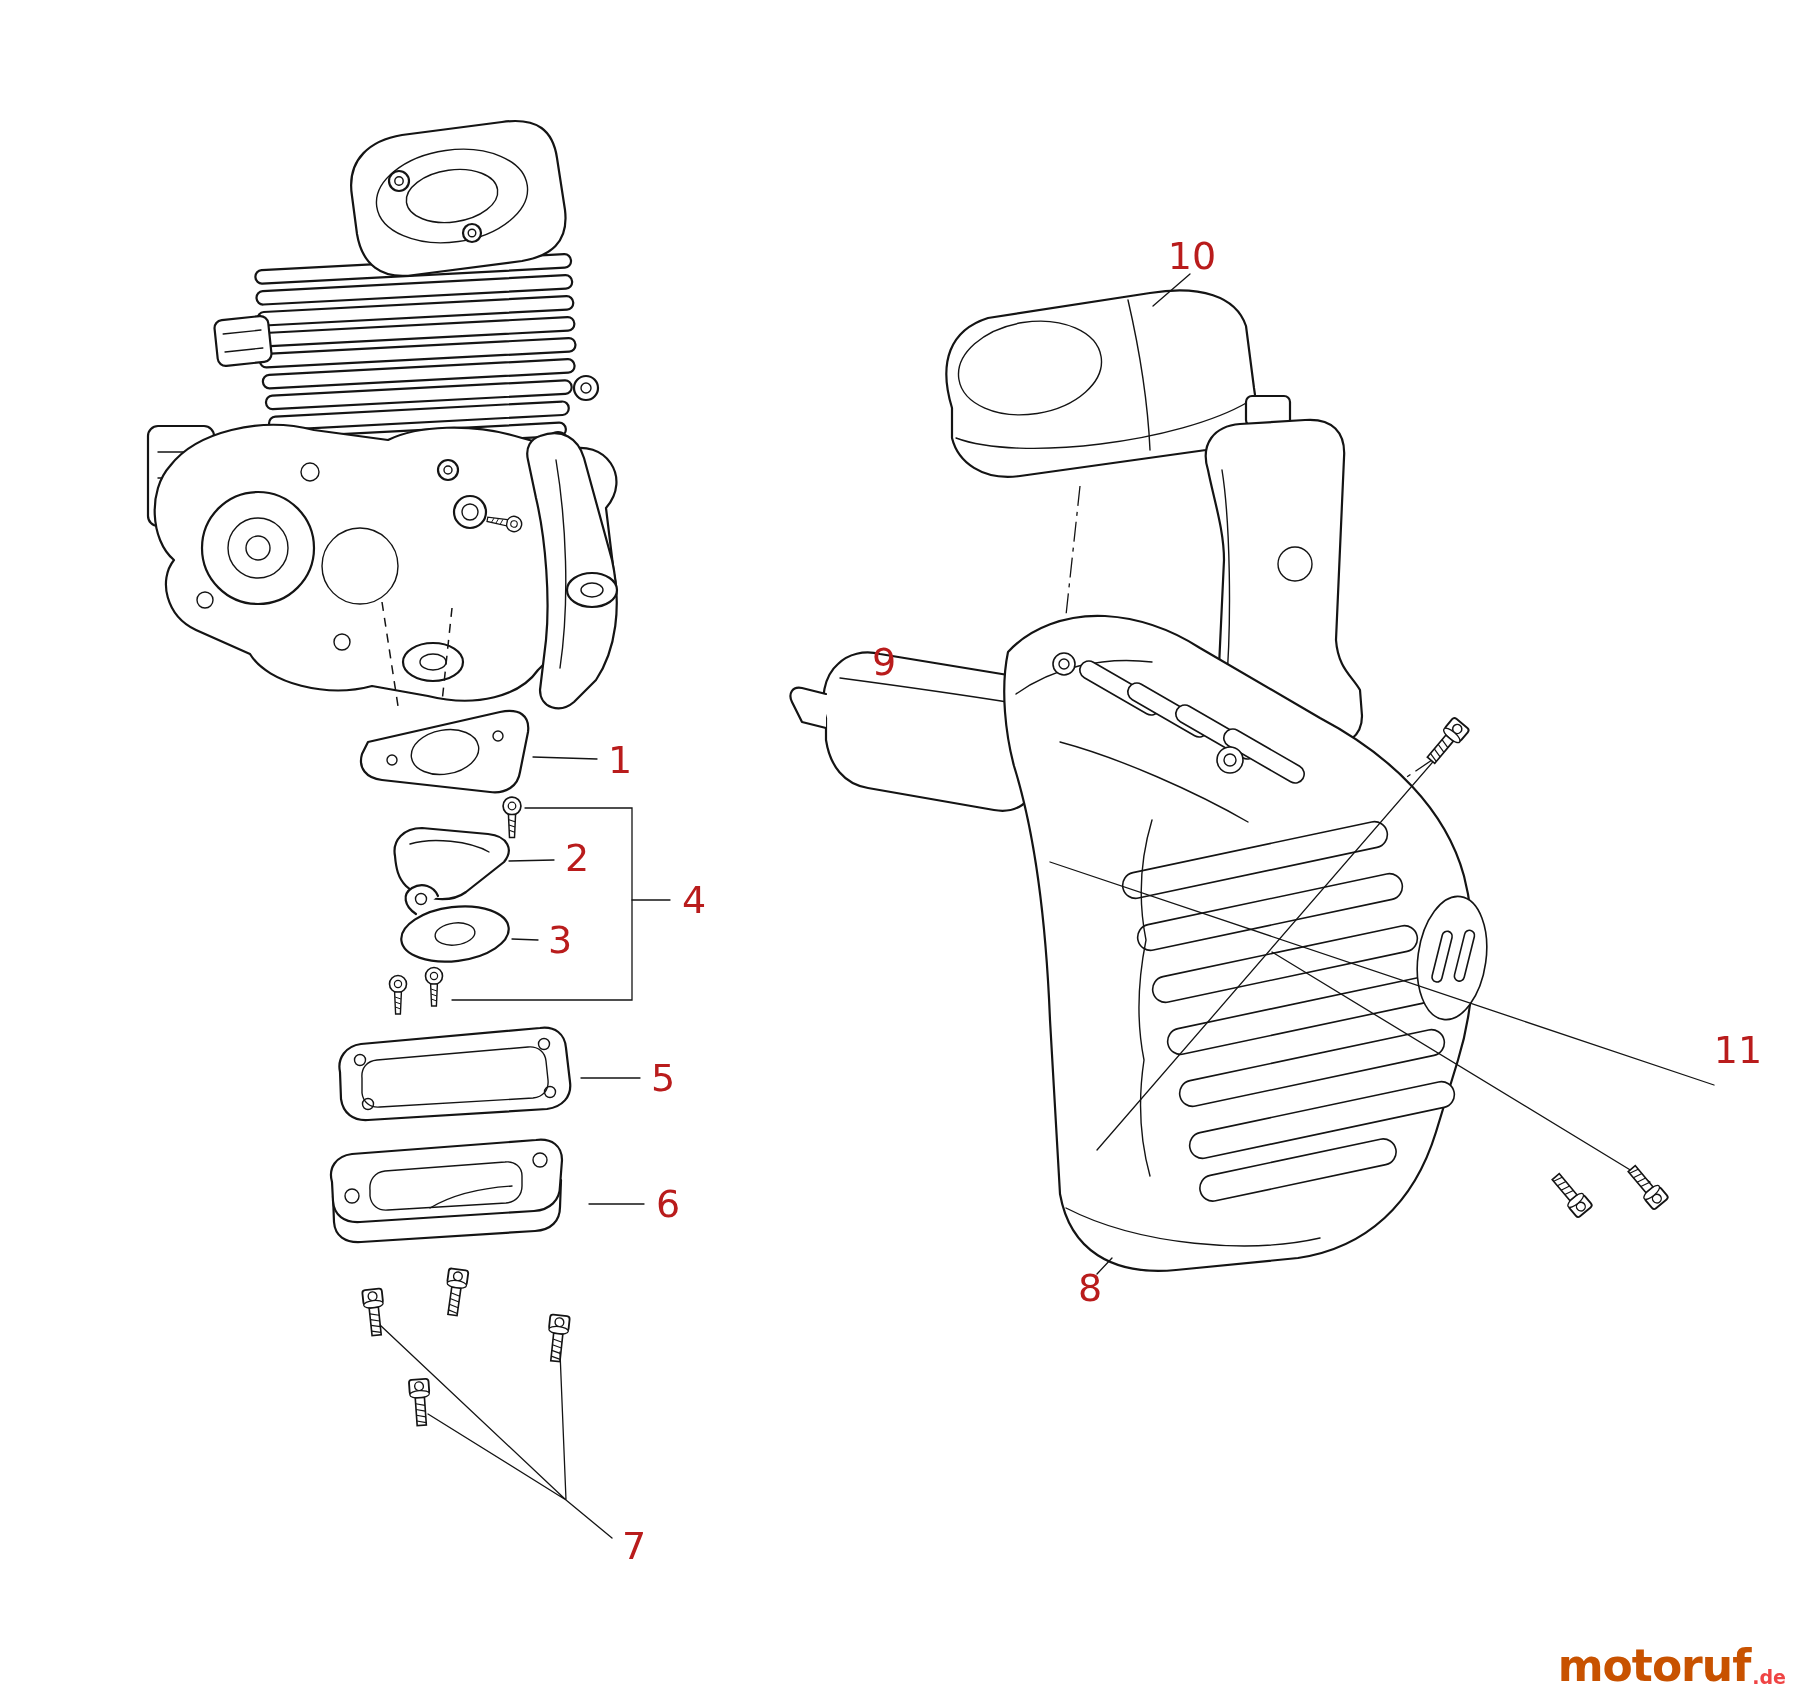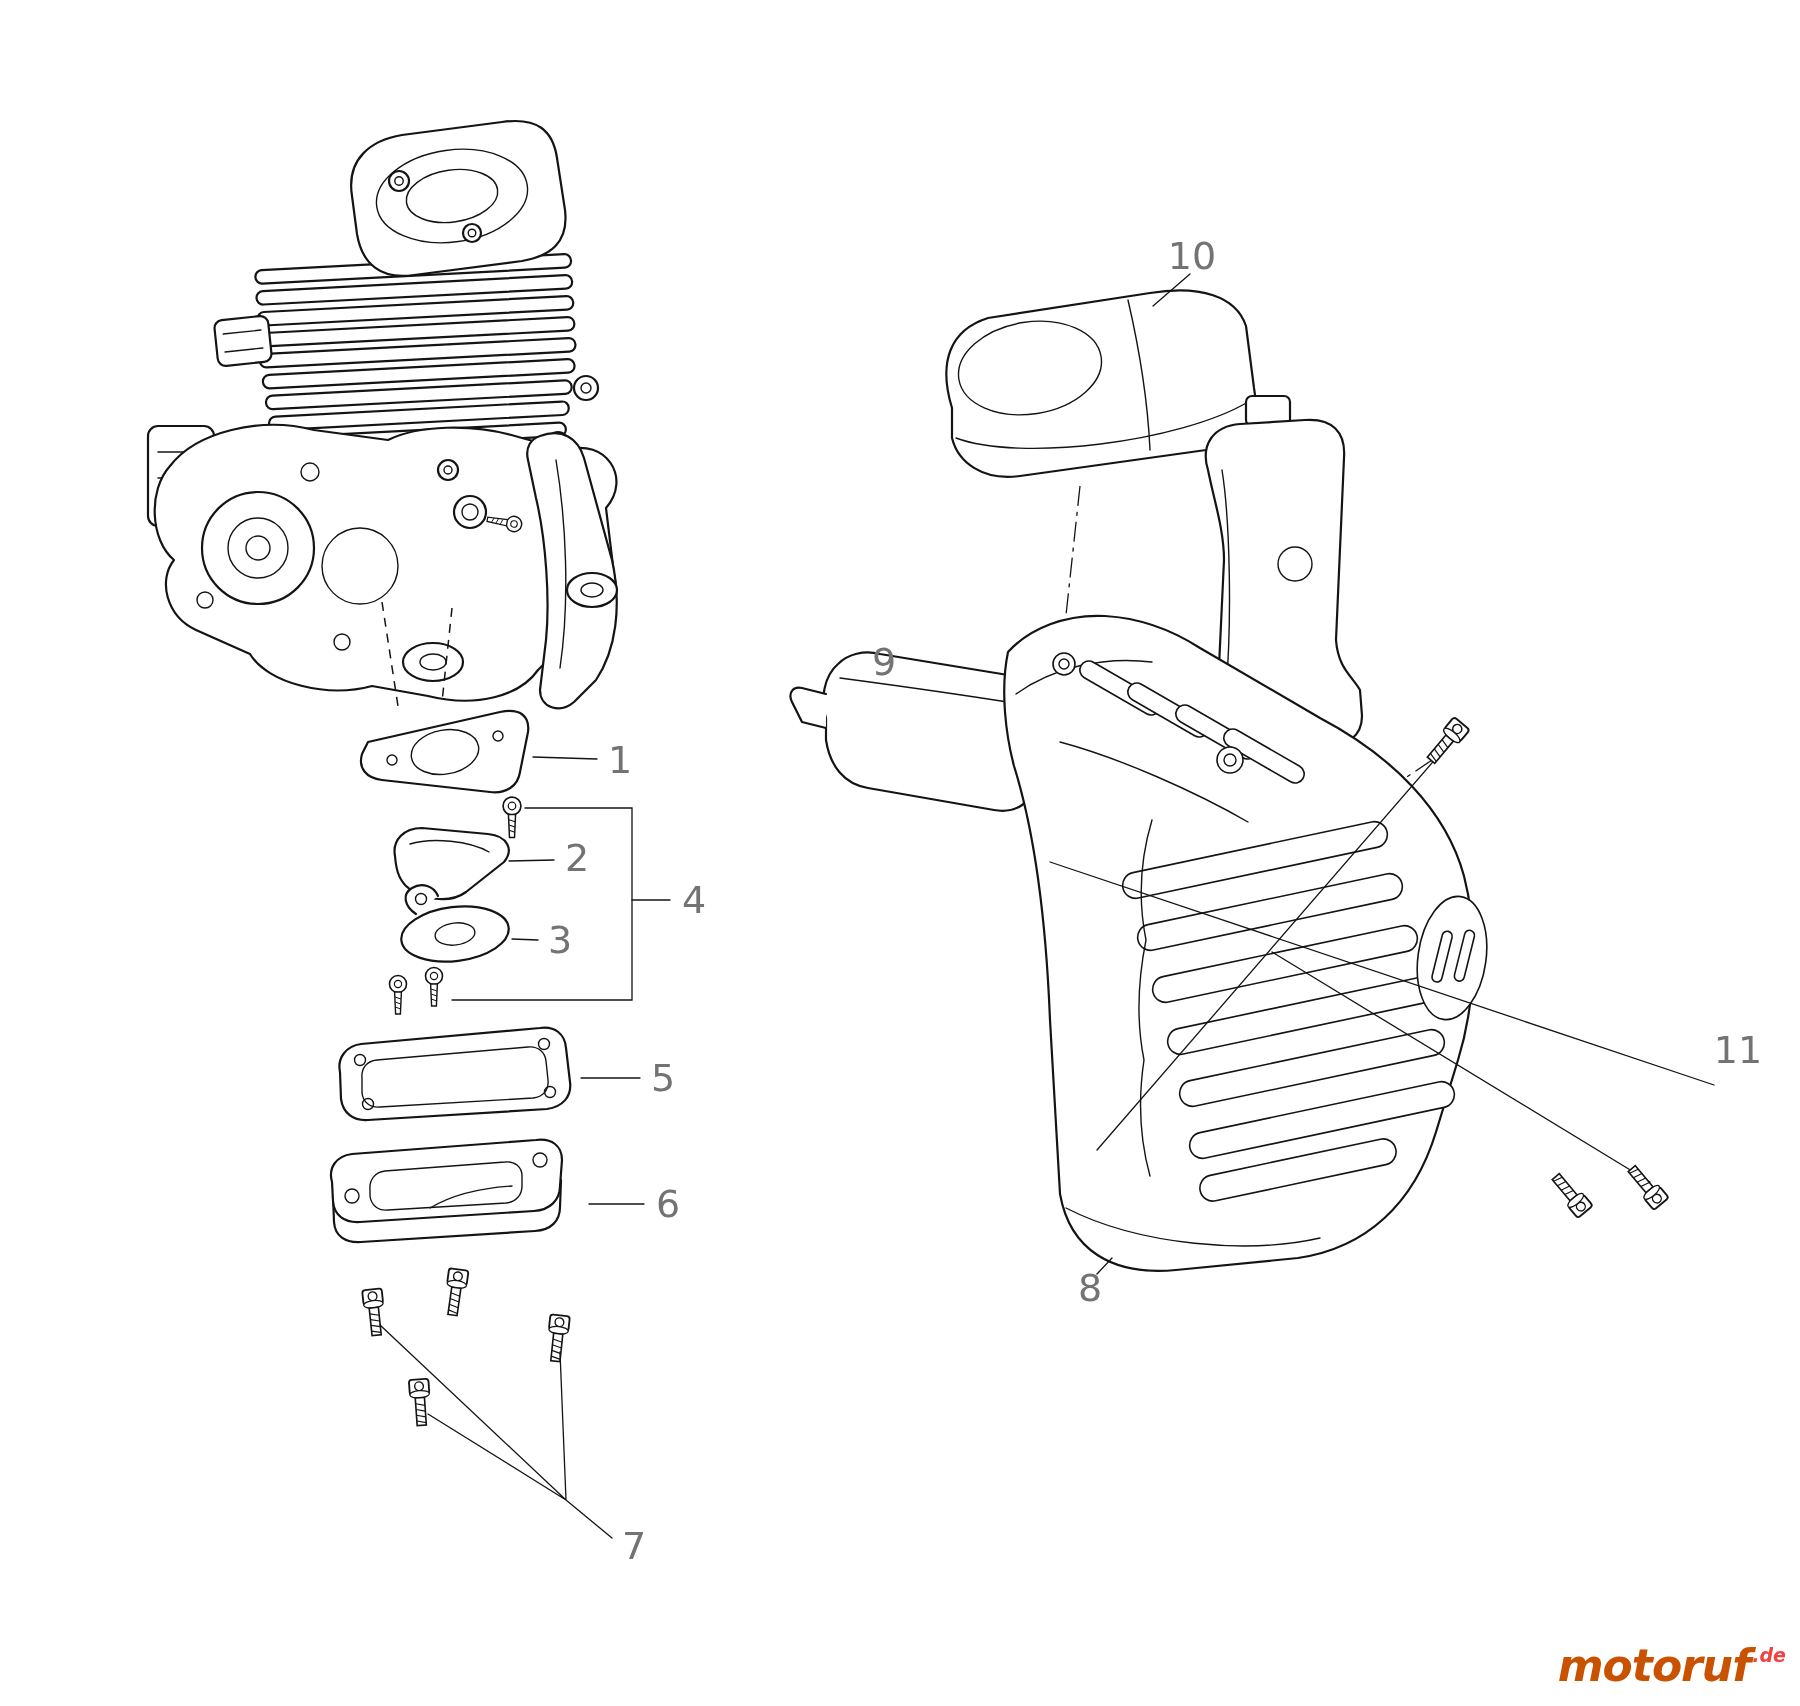--- a/index.html
+++ b/index.html
@@ -8,31 +8,30 @@
     width:1800px;height:1706px;
     background:#ffffff;
     overflow:hidden;
     font-family:"DejaVu Sans","Liberation Sans",sans-serif;
   }
   svg{position:absolute;left:0;top:0;}
   .callout{
     position:absolute;
     transform:translate(-50%,-50%);
     font-size:38px;
-    color:#737373;
+    color:#b91c1c;
     font-family:"DejaVu Sans","Liberation Sans",sans-serif;
     user-select:none;
     white-space:nowrap;
   }
   .watermark{
     position:absolute;
     right:14px;bottom:18px;
-    display:flex;align-items:flex-start;
+    display:flex;align-items:flex-end;
     font-family:"DejaVu Sans","Liberation Sans",sans-serif;
-    font-style:italic;
   }
   .watermark .brand{
     font-size:44px;font-weight:bold;color:#c85200;letter-spacing:-1px;line-height:1;
   }
   .watermark .tld{
     font-size:19px;font-weight:bold;color:#ef4444;margin-left:2px;
   }
   
   .s2{stroke:#141414;stroke-width:2.2;fill:#ffffff;stroke-linejoin:round;stroke-linecap:round;}
   .s1{stroke:#141414;stroke-width:1.4;fill:none;stroke-linejoin:round;stroke-linecap:round;}

